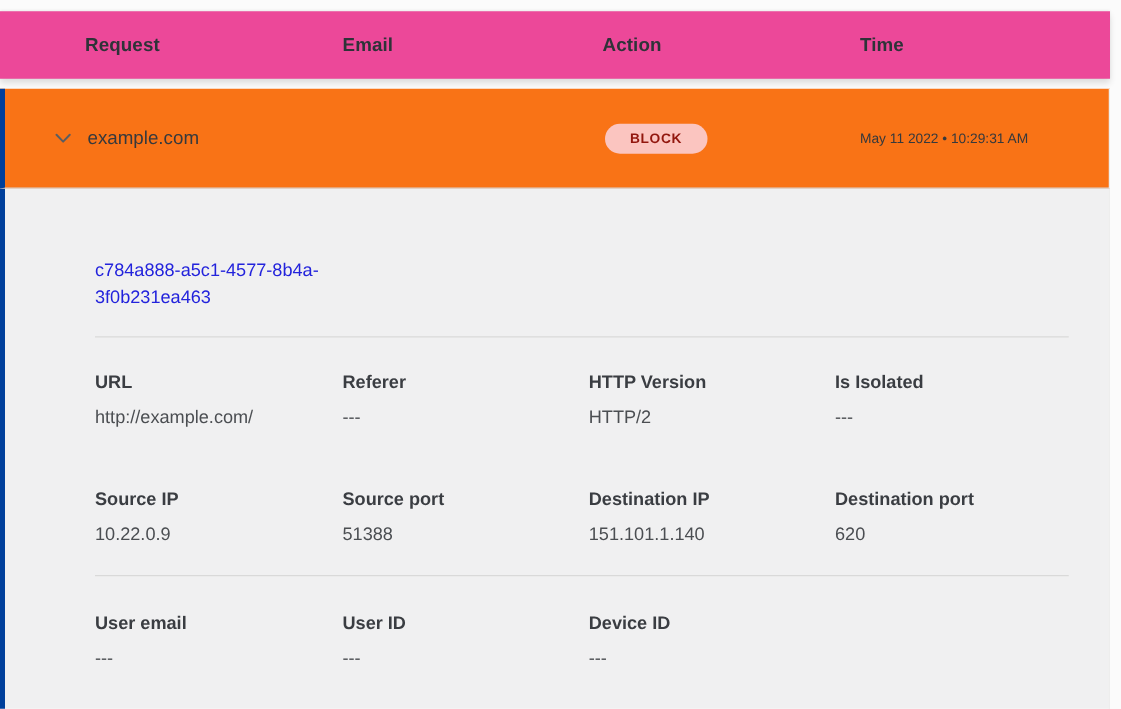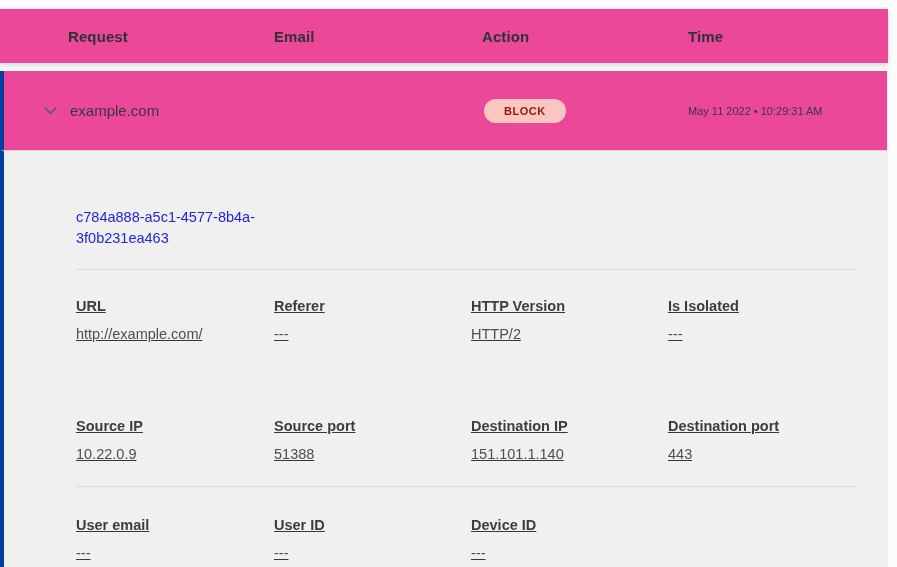--- a/index.html
+++ b/index.html
@@ -32,21 +32,21 @@
   }
   .th-request { width: 206px; }
   .th-email   { width: 208px; }
   .th-action  { width: 206px; }
   .th-time    { flex: 1; }
 
   
   .log-row {
     margin-top: 8px;
     height: 80px;
-    background: #ec4899;
+    background: #f97316;
     border-left: 4px solid var(--accent, #003f9b);
     border-bottom: 1px solid #d6d6d6;
     border-right: 1px solid #ededed;
     display: flex;
     align-items: center;
     cursor: pointer;
   }
   .chev-cell {
     width: 66px;
     padding-left: 38px;
@@ -102,22 +102,21 @@
   .divider {
     border: none;
     border-top: 1px solid #d9d9d9;
     margin-top: 20px;
   }
   .divider-2 { margin-top: 24px; }
   .field-grid {
     margin-top: 28px;
     display: grid;
     grid-template-columns: 198px 197px 197px auto;
-    row-gap: 76px;
-    text-decoration: underline;
+    row-gap: 50px;
   }
   .field-grid-3 { margin-top: 30px; }
   .field-value {
     margin-top: 12px;
     font-size: 14.5px;
     color: #4b4e52;
   }
 </style>
 </head>
 <body>
@@ -182,21 +181,21 @@
       <div class="field">
         <div class="detail-label">Source port</div>
         <div class="field-value">51388</div>
       </div>
       <div class="field">
         <div class="detail-label">Destination IP</div>
         <div class="field-value">151.101.1.140</div>
       </div>
       <div class="field">
         <div class="detail-label">Destination port</div>
-        <div class="field-value">443</div>
+        <div class="field-value">620</div>
       </div>
     </div>
 
     <hr class="divider divider-2">
 
     <div class="field-grid field-grid-3">
       <div class="field">
         <div class="detail-label">User email</div>
         <div class="field-value">---</div>
       </div>

